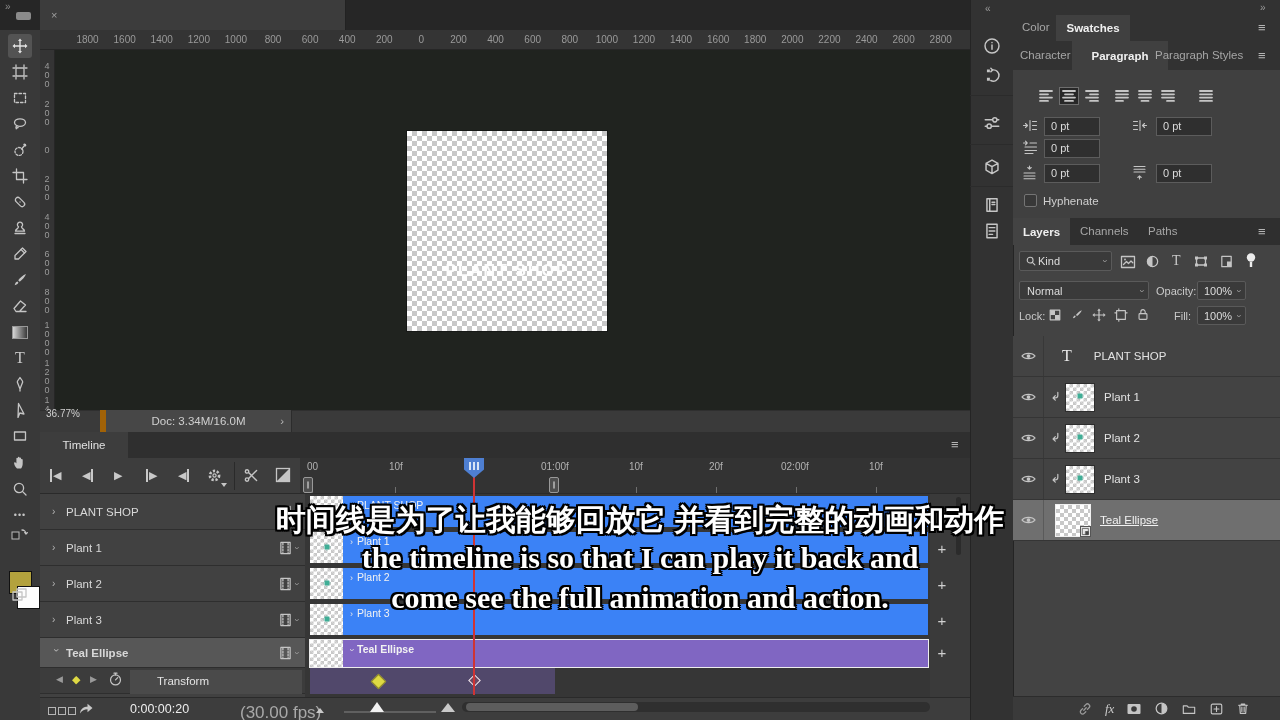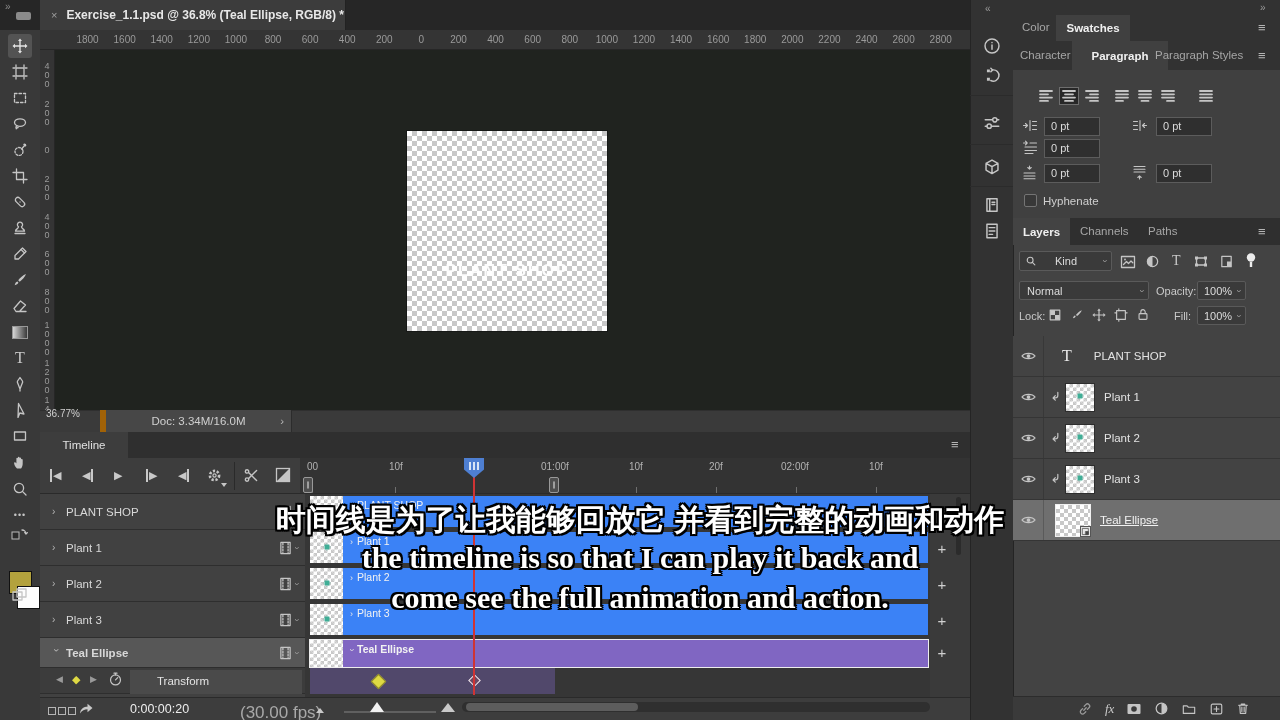--- a/index.html
+++ b/index.html
@@ -106,21 +106,20 @@
 <body>
 
 <div id="win">
 
   <div id="topbar" class="abs">
     <span class="abs" style="left:5px;top:1px;color:#8a8a8a;font-size:10px">»</span>
     <div class="abs" style="left:16px;top:12px;width:15px;height:8px;background:#8a8a8a;border-radius:2px"></div>
   </div>
   <div id="doctab" class="abs">
     <span class="cls">×</span>
-    <span class="ttl">Exercise_1.1.psd @ 36.8% (Teal Ellipse, RGB/8) *</span>
   </div>
 
   <div id="toolbar" class="abs">
     <div class="tool sel" style="top:4px">
         <svg width="16" height="16" viewBox="0 0 16 16">
           <path fill="#e3e3e3" d="M8 .5 10 3H8.7v4.3H13V5.8L15.5 8 13 10.2V8.7H8.7V13h1.3L8 15.5 6 13h1.3V8.7H3v1.5L.5 8 3 5.8v1.5h4.3V3H6z"></path>
         </svg>
       </div>
     <div class="tool" style="top:30px">
         <svg width="16" height="16" viewBox="0 0 16 16" class="ik">
@@ -599,21 +598,21 @@
   <span class="ptab-off" style="left:1148px;top:225px">Paths</span>
   <span class="menu-i" style="left:1258px;top:224px">≡</span>
 
   <div class="combo" style="left:1019px;top:251px;width:93px;height:20px">
     <span style="margin-left:5px">
         <svg width="12" height="12" viewBox="0 0 14 14" class="ik">
           <circle cx="6" cy="6" r="3.4"></circle>
           <path d="M8.6 8.6 11.5 11.5"></path>
         </svg>
       </span>
-    <span style="margin-left:18px">Kind</span>
+    <span style="margin-left:1px">Kind</span>
     <span class="dn rot90">›</span>
   </div>
   <span class="abs" style="left:1120px;top:255px">
       <svg width="16" height="14" viewBox="0 0 16 14" class="ik">
         <rect x="1.5" y="1.5" width="13" height="11"></rect>
         <path d="M3.5 9.5l3-3 2 2L11 6l1.8 1.8"></path>
         <circle cx="5" cy="4.5" r=".9" class="ikf"></circle>
       </svg>
     </span>
   <span class="abs" style="left:1145px;top:254px">

